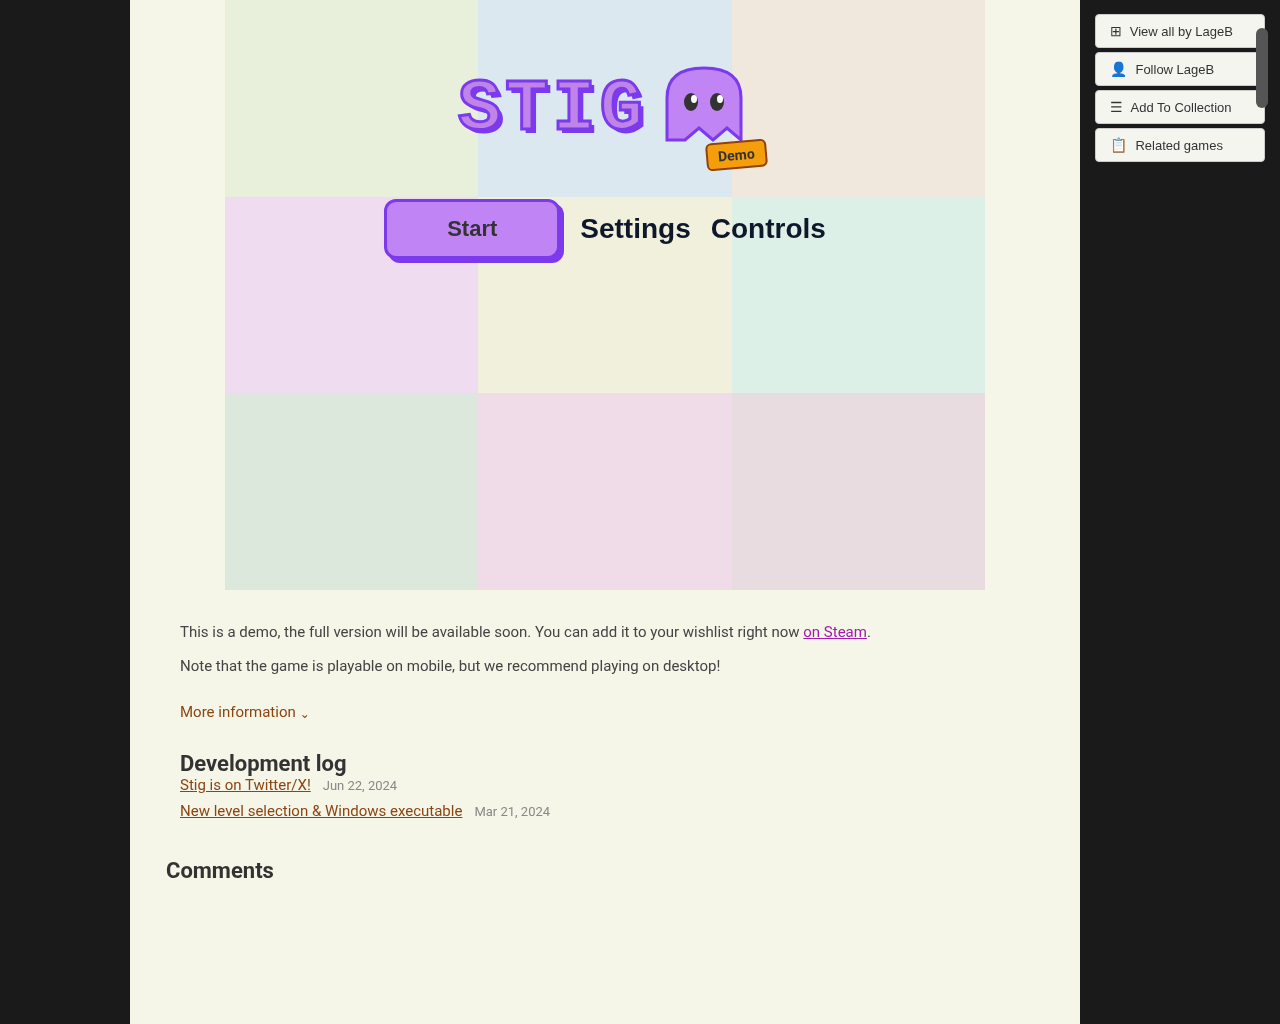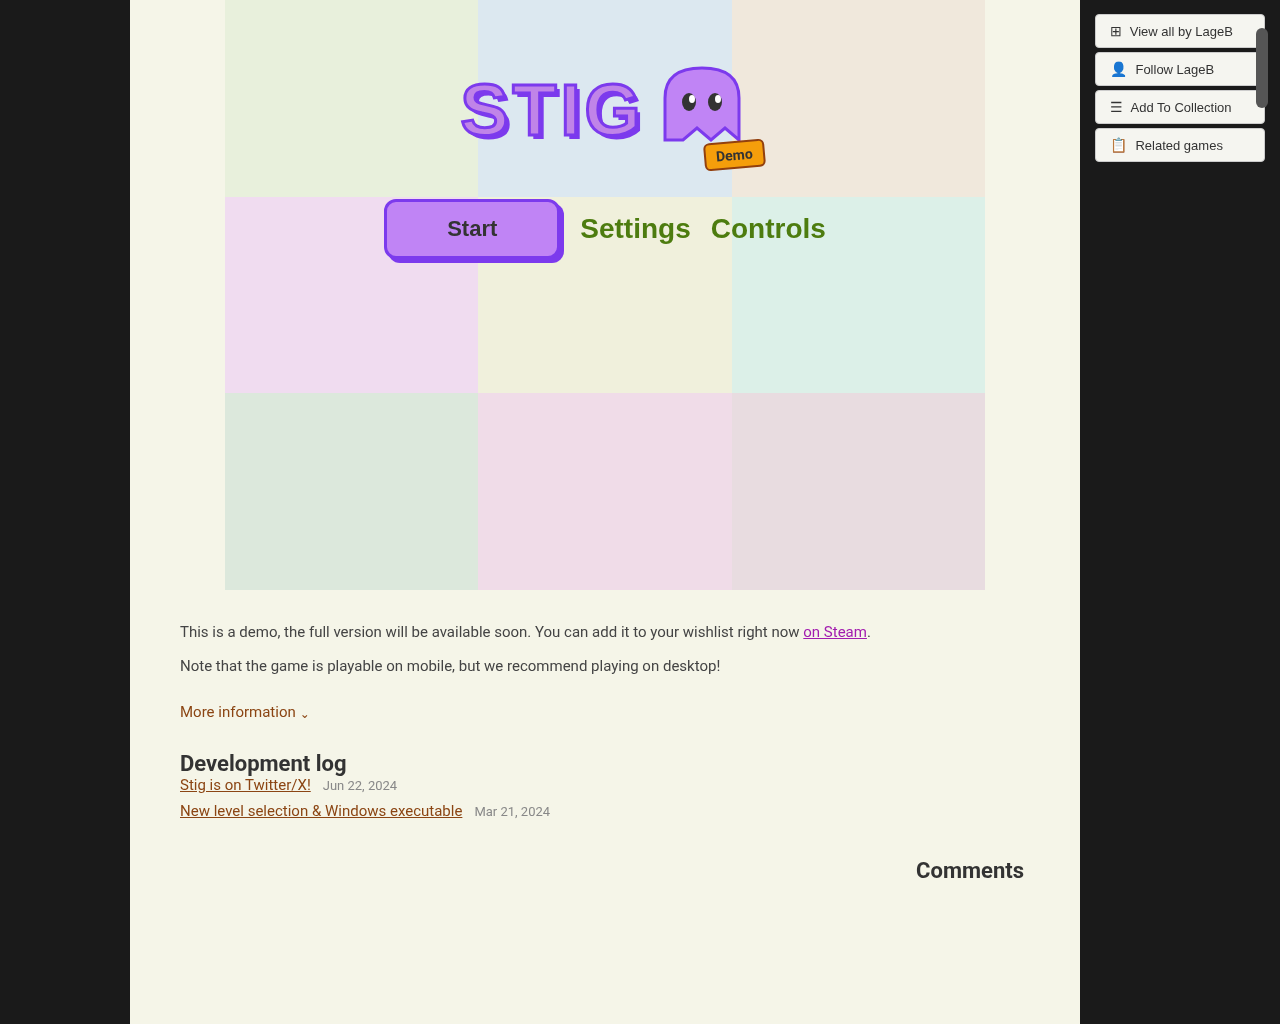--- a/index.html
+++ b/index.html
@@ -89,21 +89,21 @@
       display: flex;
       align-items: center;
       gap: 10px;
       margin-bottom: 30px;
     }
 
     .stig-text {
       font-size: 72px;
       font-weight: 900;
       color: #c084e8;
-      font-family: Liberation Sans, sans-serif;
+      font-family: Liberation Mono, monospace;
       letter-spacing: 4px;
       -webkit-text-stroke: 3px #7c3aed;
       text-shadow: 4px 4px 0px #7c3aed;
     }
 
     .demo-badge {
       position: absolute;
       bottom: -10px;
       right: -15px;
       background-color: #f59e0b;
@@ -134,21 +134,21 @@
       padding: 14px 60px;
       font-size: 22px;
       font-weight: 700;
       cursor: pointer;
       box-shadow: 4px 4px 0 #7c3aed;
     }
 
     .menu-item {
       font-size: 28px;
       font-weight: 700;
-      color: #4d7c0f;
+      color: #0f172a;
       cursor: pointer;
       background: none;
       border: none;
     }
 
     
     .description-area {
       padding: 30px 50px;
       max-width: 920px;
     }
@@ -204,22 +204,21 @@
       font-size: 15px;
     }
 
     .dev-log-date {
       color: #888;
       font-size: 13px;
     }
 
     
     .comments-section {
-      padding: 0 56px;
-      text-align: right;
+      padding: 0 36px;
     }
 
     .comments-title {
       font-size: 22px;
       font-weight: 700;
       color: #333;
     }
 
     
     .sidebar-btn {

